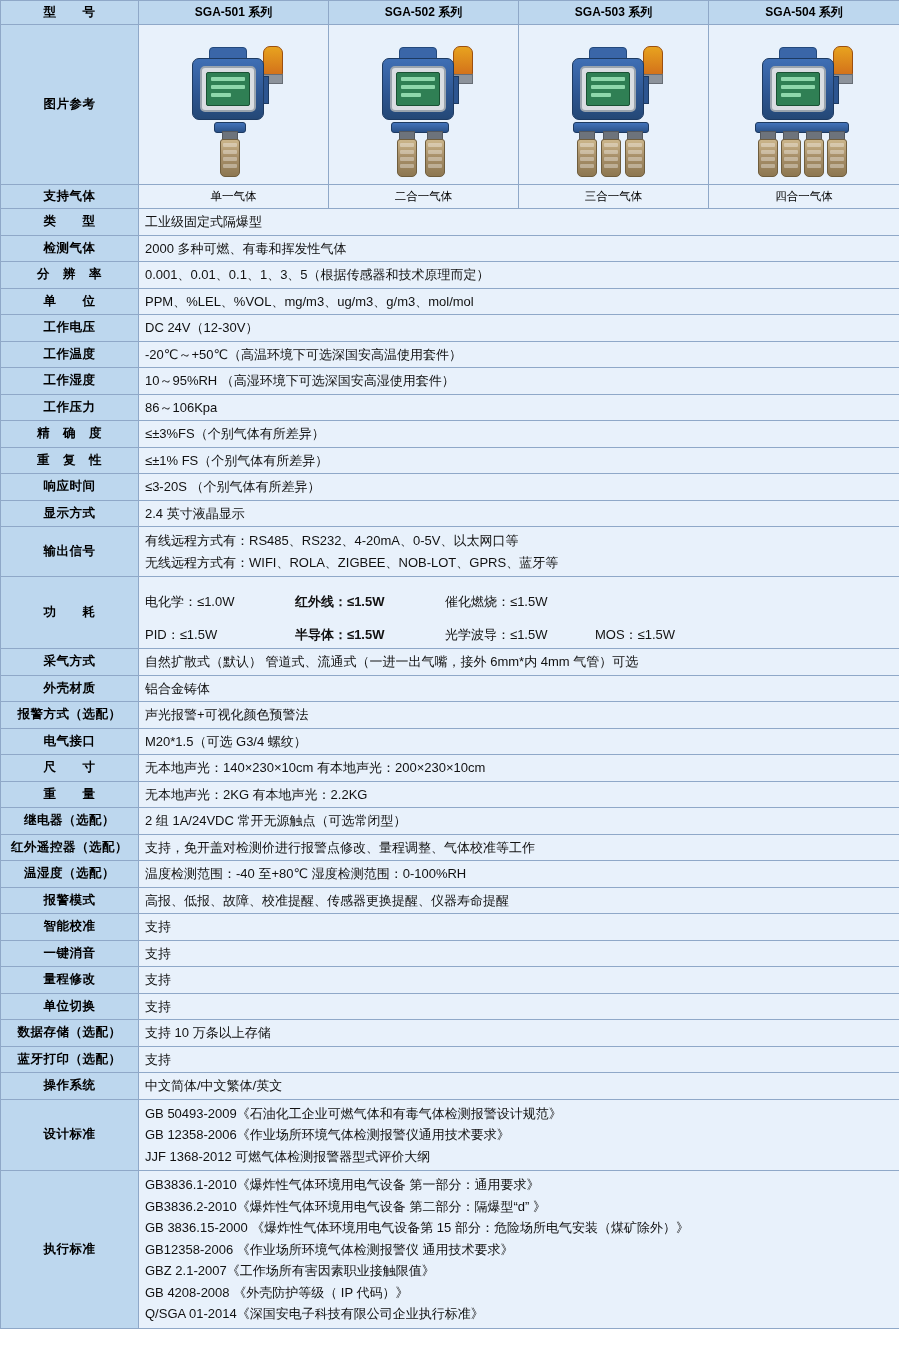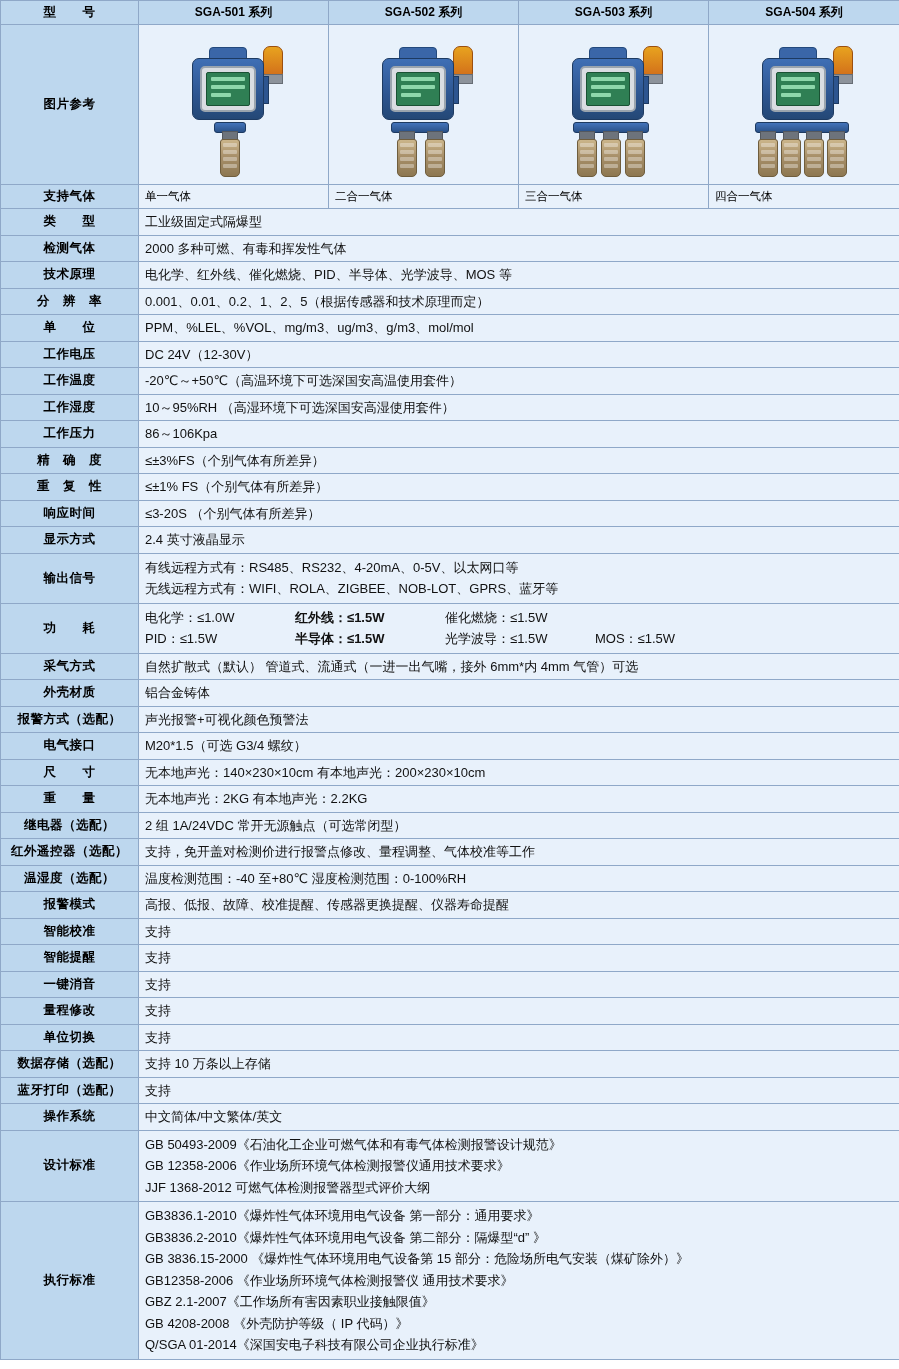--- a/index.html
+++ b/index.html
@@ -46,29 +46,29 @@
     font-size: 12px;
   }
   td.imgcell {
     background: #e8f1fb;
     text-align: center;
     padding: 4px 2px;
     height: 160px;
   }
   td.gascell {
     background: #e8f1fb;
-    text-align: left;
+    text-align: center;
     font-size: 11.5px;
   }
   .val-lines > div { padding: 1px 0; }
   .cols {
     display: flex;
     flex-wrap: wrap;
   }
-  .cols > div { padding: 1px 0; }
+  .cols > div { padding: 1px 0; margin-top: 11px; }
   .c-w1 { width: 150px; }
   .c-w2 { width: 150px; font-weight: bold; }
   .c-w3 { width: 150px; }
   .c-w4 { width: 150px; }
   
   .detector { position: relative; width: 150px; height: 150px; margin: 0 auto; }
   .d-body {
     position: absolute;
     left: 33px; top: 28px;
     width: 72px; height: 62px;
@@ -321,26 +321,22 @@
 
     <tr>
         <td class="label">类　　型</td>
         <td class="value" colspan="4">工业级固定式隔爆型</td>
       </tr>
     <tr>
         <td class="label">检测气体</td>
         <td class="value" colspan="4">2000 多种可燃、有毒和挥发性气体</td>
       </tr>
     <tr>
-        <td class="label">技术原理</td>
-        <td class="value" colspan="4">电化学、红外线、催化燃烧、PID、半导体、光学波导、MOS 等</td>
-      </tr>
-    <tr>
         <td class="label">分　辨　率</td>
-        <td class="value" colspan="4">0.001、0.01、0.2、1、2、5（根据传感器和技术原理而定）</td>
+        <td class="value" colspan="4">0.001、0.01、0.1、1、3、5（根据传感器和技术原理而定）</td>
       </tr>
     <tr>
         <td class="label">单　　位</td>
         <td class="value" colspan="4">PPM、%LEL、%VOL、mg/m3、ug/m3、g/m3、mol/mol</td>
       </tr>
     <tr>
         <td class="label">工作电压</td>
         <td class="value" colspan="4">DC 24V（12-30V）</td>
       </tr>
     <tr>
@@ -436,24 +432,20 @@
       </tr>
     <tr>
         <td class="label">报警模式</td>
         <td class="value" colspan="4">高报、低报、故障、校准提醒、传感器更换提醒、仪器寿命提醒</td>
       </tr>
     <tr>
         <td class="label">智能校准</td>
         <td class="value" colspan="4">支持</td>
       </tr>
     <tr>
-        <td class="label">智能提醒</td>
-        <td class="value" colspan="4">支持</td>
-      </tr>
-    <tr>
         <td class="label">一键消音</td>
         <td class="value" colspan="4">支持</td>
       </tr>
     <tr>
         <td class="label">量程修改</td>
         <td class="value" colspan="4">支持</td>
       </tr>
     <tr>
         <td class="label">单位切换</td>
         <td class="value" colspan="4">支持</td>

